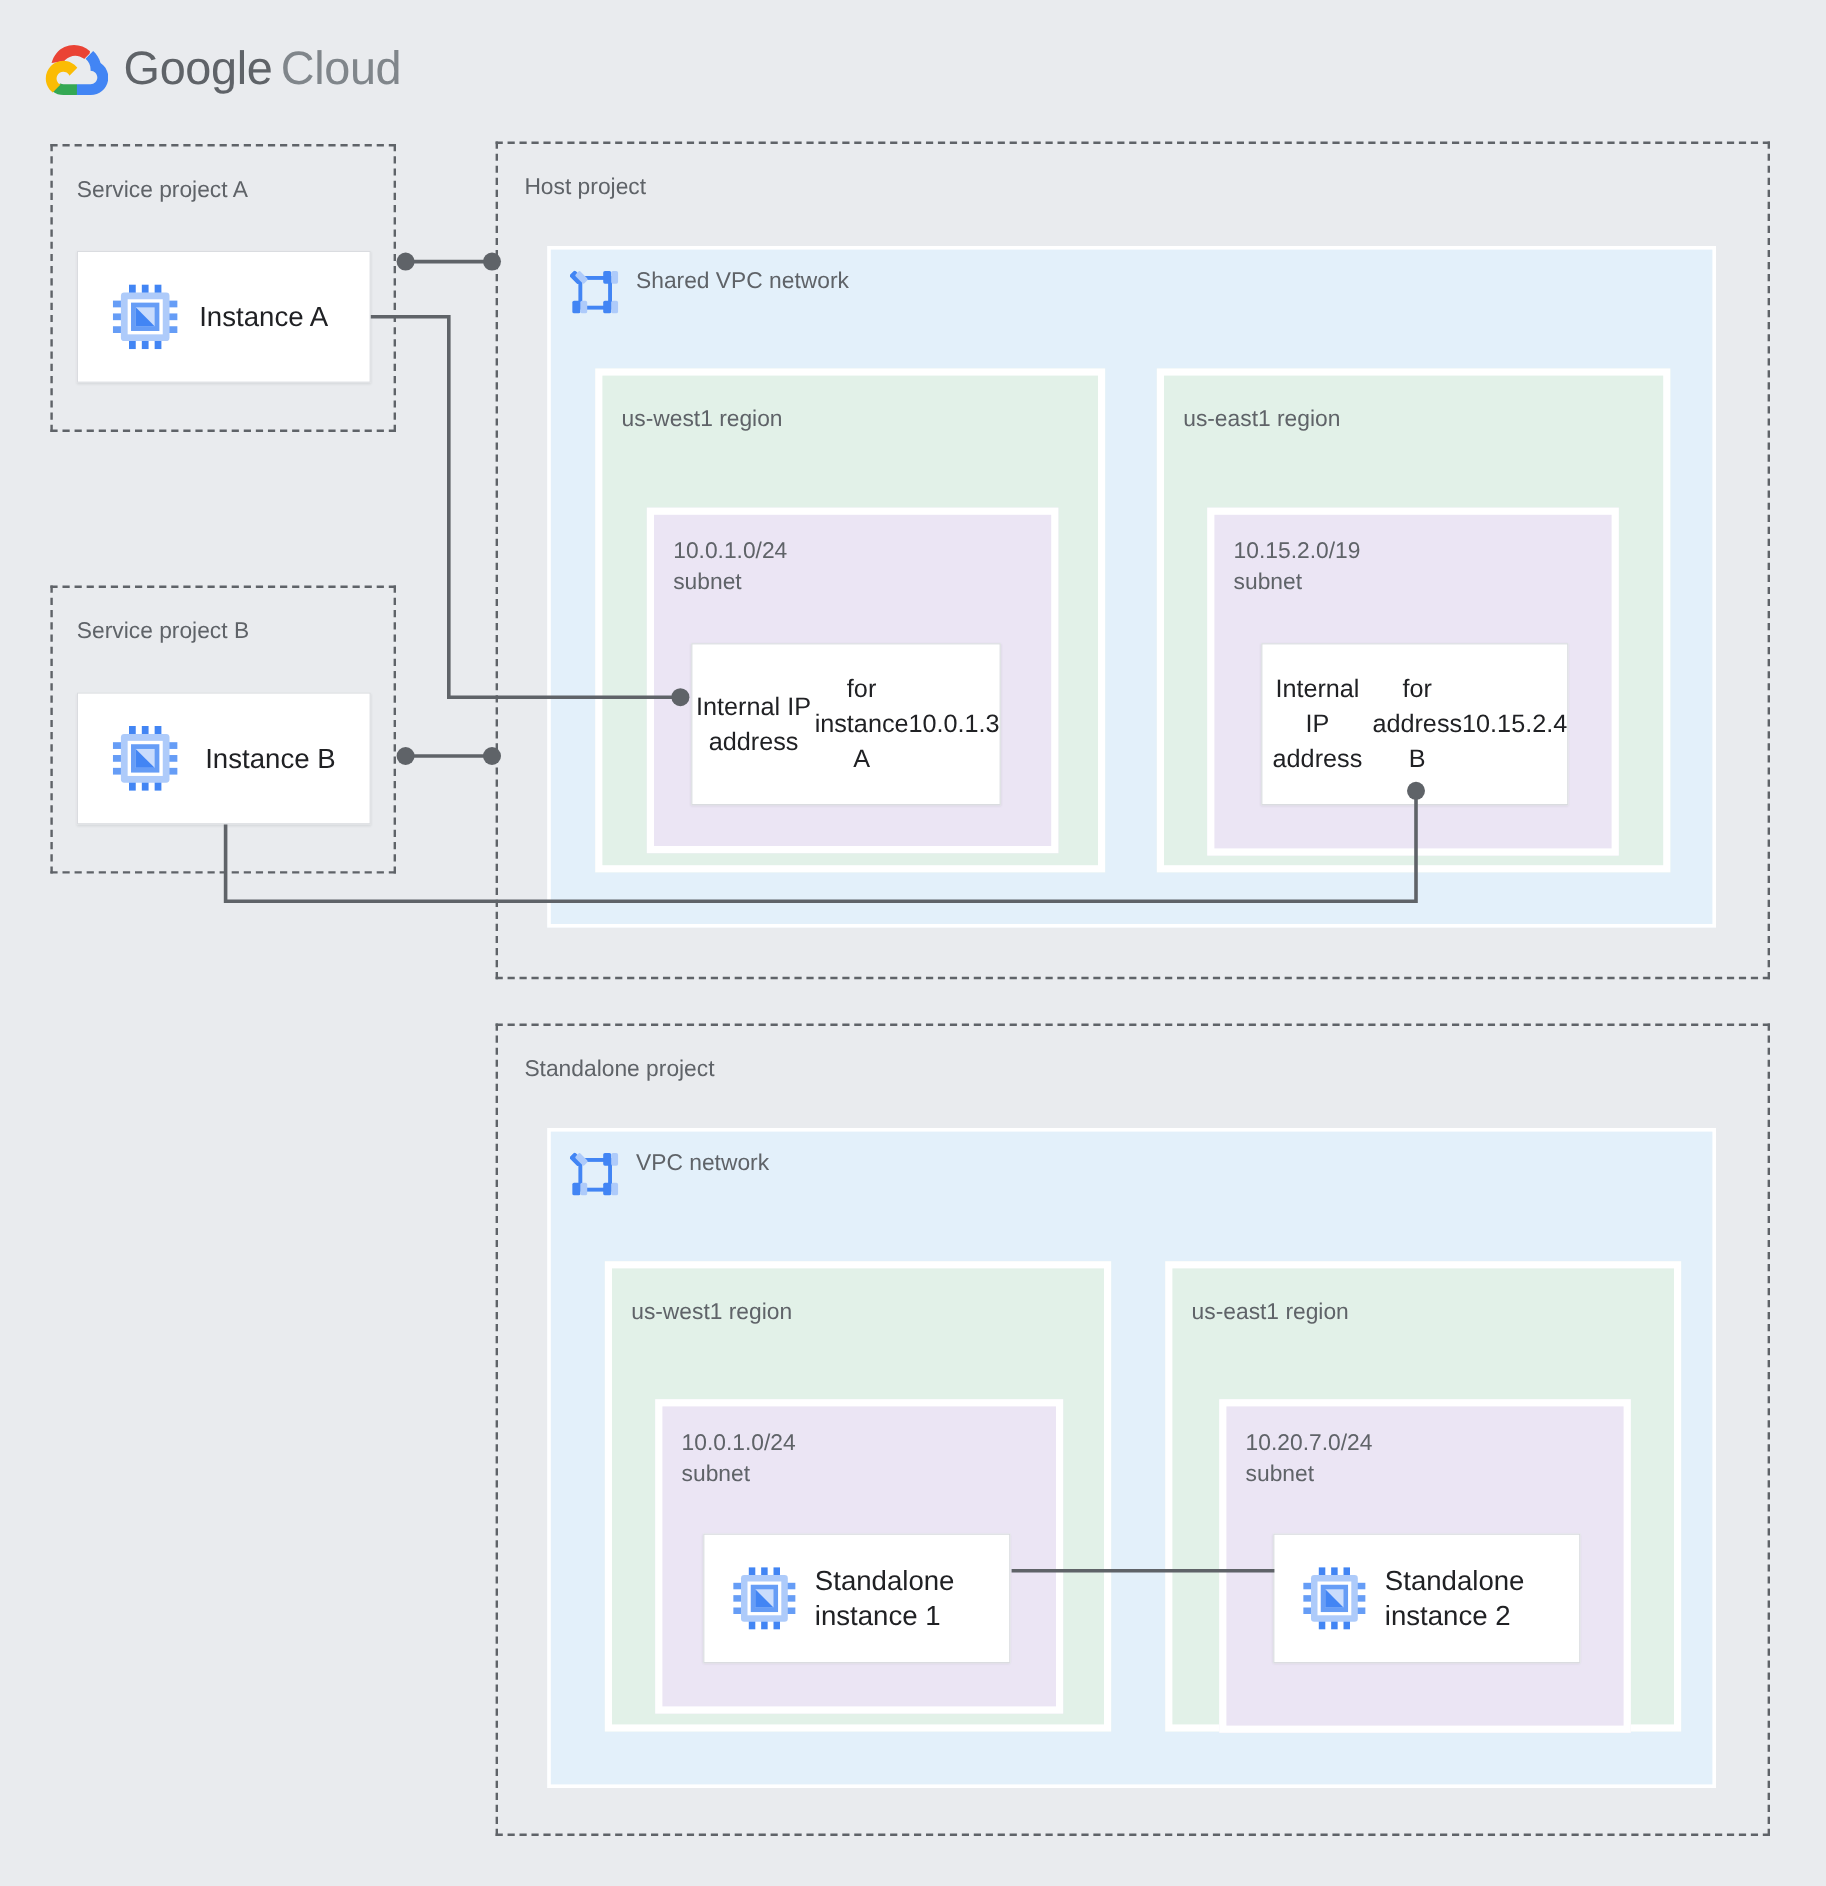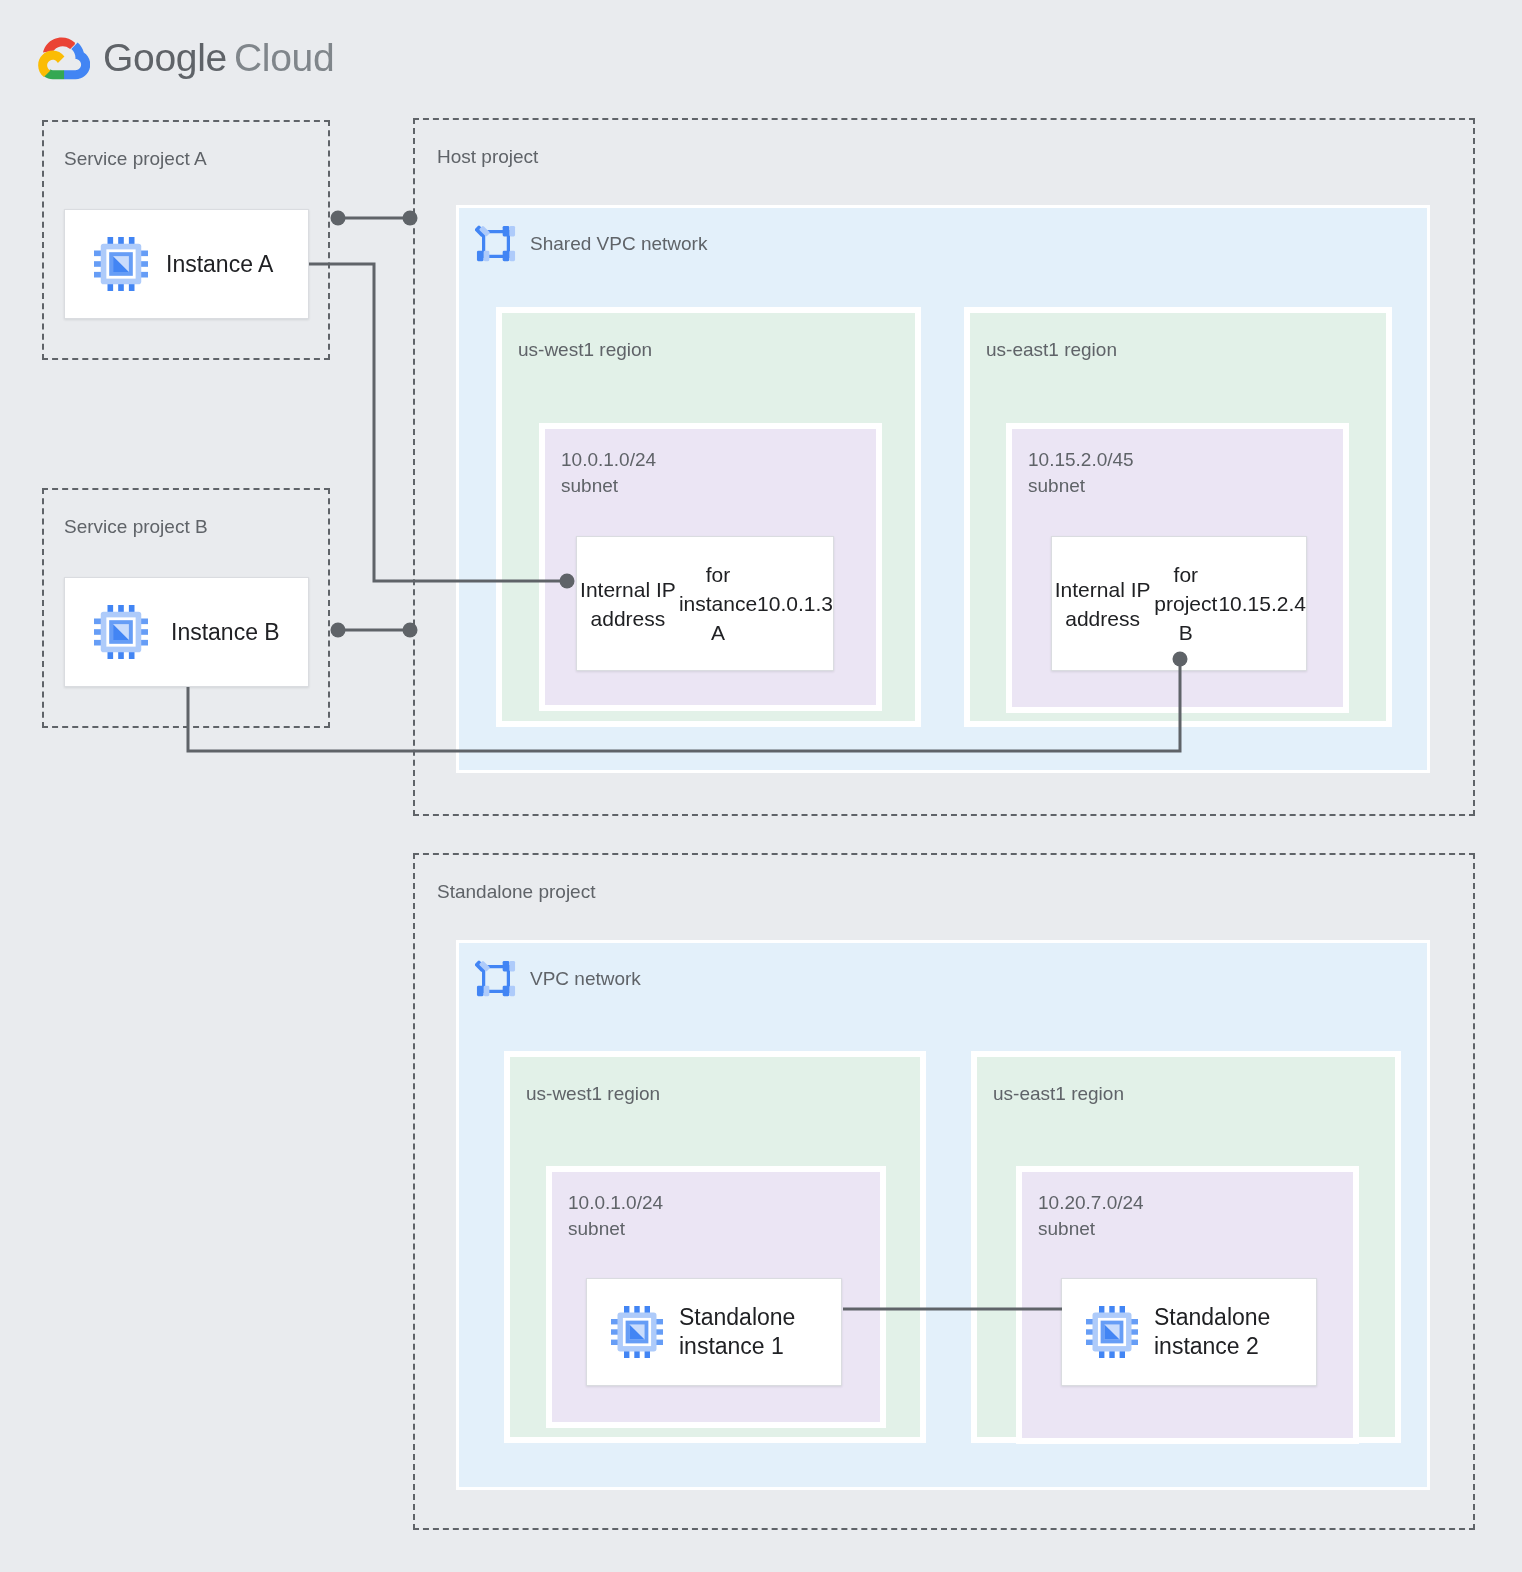--- a/index.html
+++ b/index.html
@@ -3,21 +3,21 @@
 <meta charset="utf-8">
 <style>
   html,body{margin:0;padding:0;background:#E9EBEE;}
   #canvas{
     position:relative;width:1522px;height:1572px;background:#E9EBEE;
     font-family:"Liberation Sans", sans-serif;overflow:hidden;
   }
   .dashed-box{position:absolute;border:2px dashed #5F6368;box-sizing:border-box;background:transparent;}
   .proj-label{position:absolute;font-size:19px;color:#5F6368;white-space:nowrap;}
   .net-panel{position:absolute;background:#E3F0FA;border:3px solid #FFFFFF;box-sizing:border-box;}
-  .net-header{position:absolute;display:flex;align-items:center;gap:13px;color:#5F6368;font-size:19px;white-space:nowrap;}
+  .net-header{position:absolute;display:flex;align-items:flex-start;gap:13px;color:#5F6368;font-size:19px;white-space:nowrap;}
   .region{position:absolute;background:#E2F1E8;border:6px solid #FFFFFF;box-sizing:border-box;text-decoration:underline;}
   .region-label{position:absolute;font-size:19px;color:#5F6368;white-space:nowrap;}
   .subnet{position:absolute;background:#EBE5F4;border:6px solid #FFFFFF;box-sizing:border-box;margin-top:24px;}
   .subnet-label{position:absolute;font-size:19px;line-height:26px;color:#5F6368;white-space:nowrap;}
   .white-card{
     position:absolute;background:#FFFFFF;border:1px solid #DADCE0;box-sizing:border-box;
     box-shadow:0 1px 2px rgba(60,64,67,.12);display:flex;align-items:center;
   }
   .instance-card{padding-left:29px;gap:18px;}
   .instance-card .card-text{font-size:23px;color:#202124;line-height:29px;}
@@ -146,26 +146,26 @@
             <div class="ip-line">for instance A</div>
             <div class="ip-line">10.0.1.3</div>
           </div>
         </div>
       </div>
 
       <div class="region" style="left:505px;top:99px;width:428px;height:420px;">
         <div class="region-label" style="left:16px;top:26px;">us-east1 region</div>
         <div class="subnet" style="left:36px;top:86px;width:343px;height:290px;">
           <div class="subnet-label" style="left:16px;top:18px;">
-            <div>10.15.2.0/45</div>
+            <div>10.15.2.0/19</div>
             <div>subnet</div>
           </div>
           <div class="white-card ip-box" style="left:39px;top:107px;width:256px;height:135px;">
             <div class="ip-line">Internal IP address</div>
-            <div class="ip-line">for project B</div>
+            <div class="ip-line">for address B</div>
             <div class="ip-line">10.15.2.4</div>
           </div>
         </div>
       </div>
     </div>
   </div>
 
   <div class="dashed-box" style="left:413px;top:853px;width:1062px;height:677px;">
     <div class="proj-label" style="left:22px;top:26px;">Standalone project</div>
 

